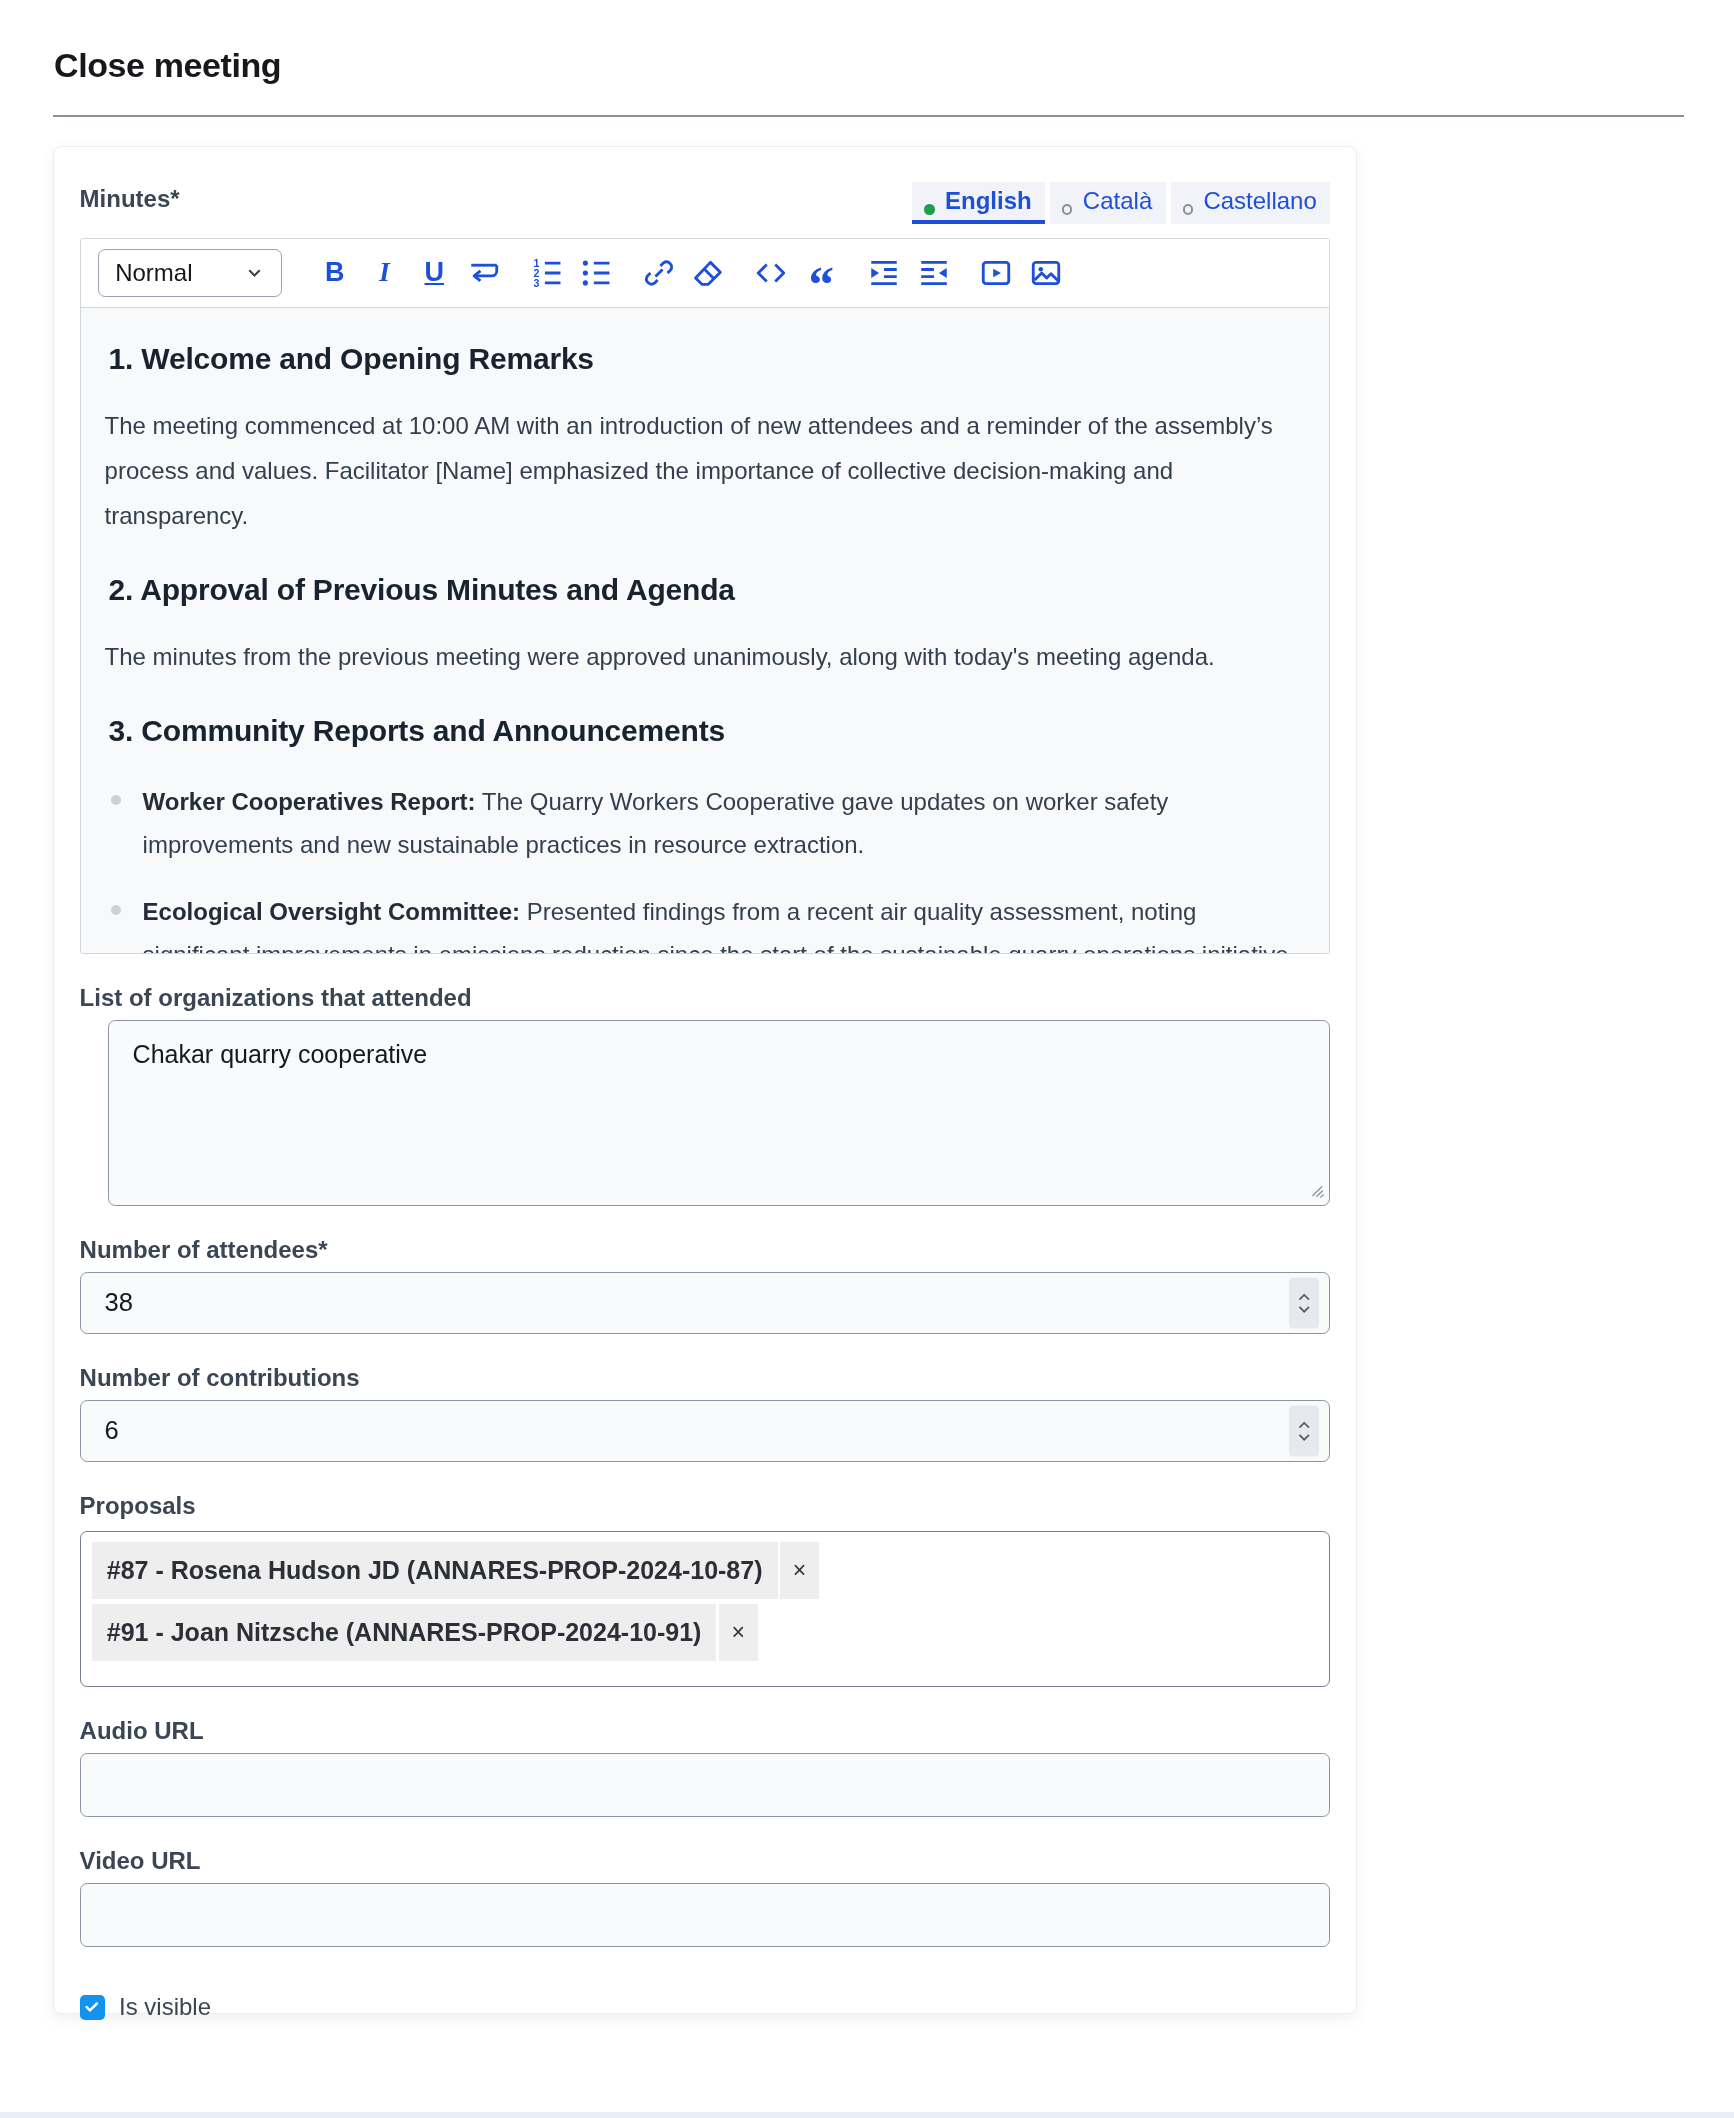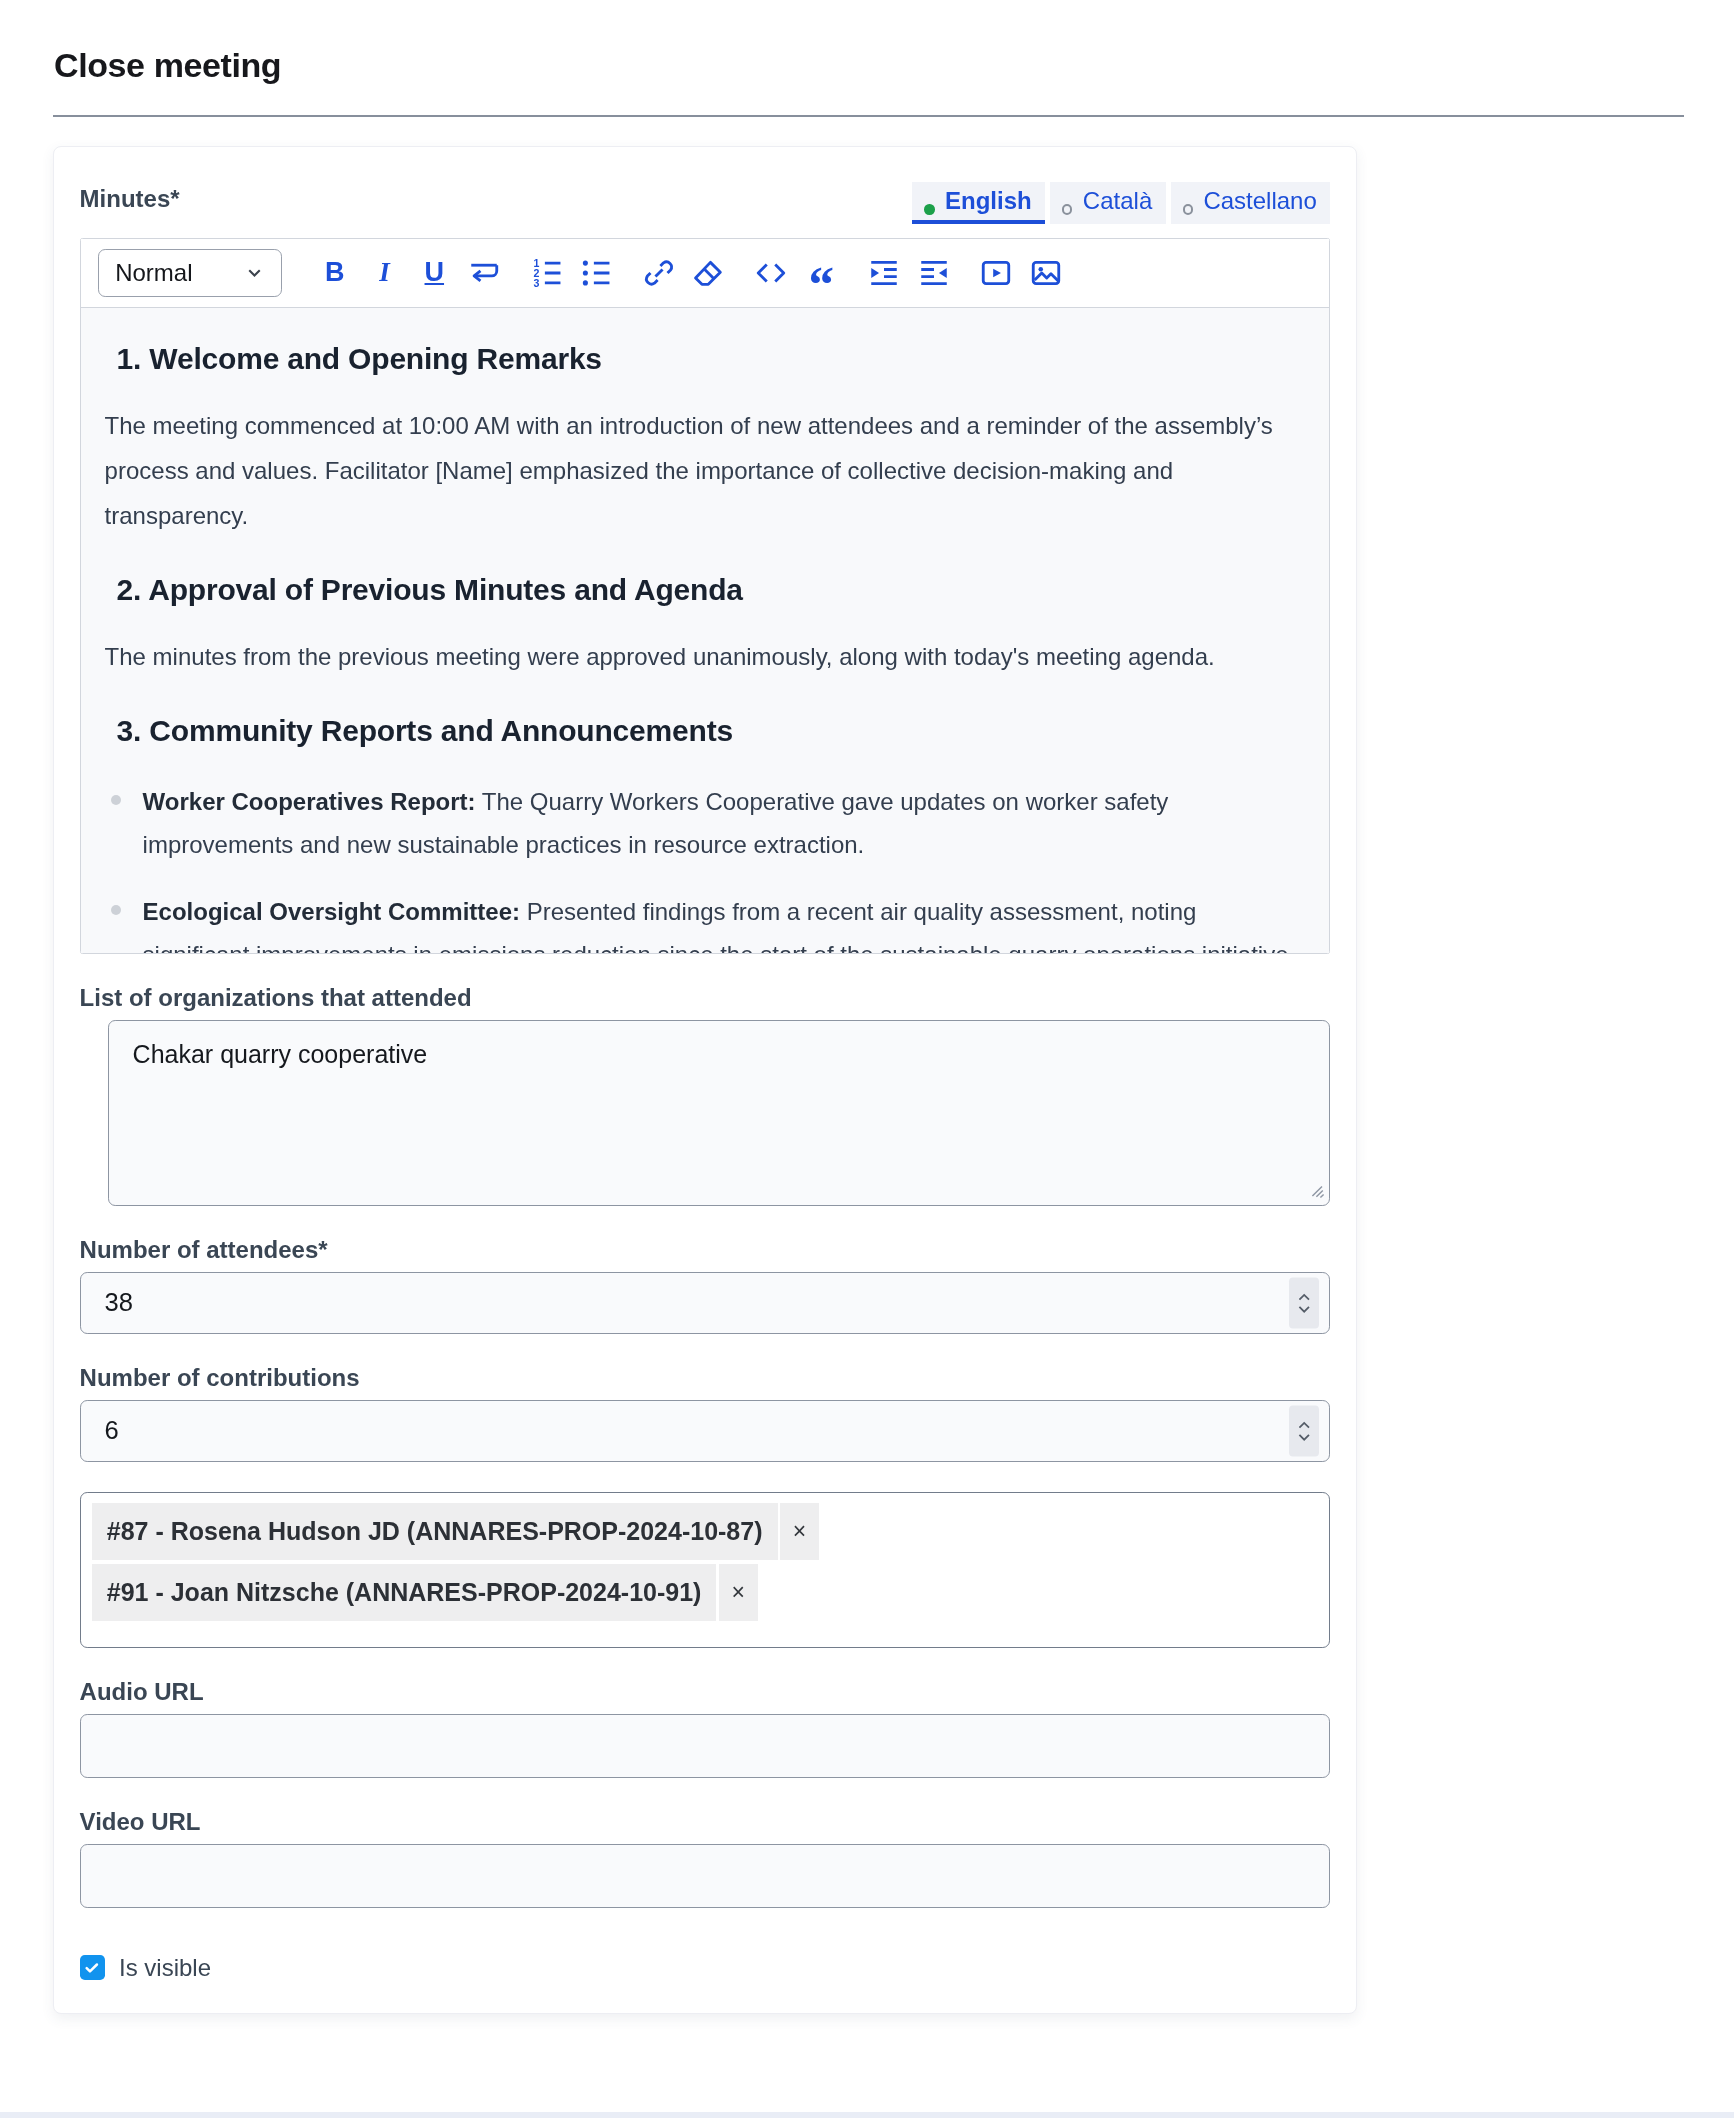--- a/index.html
+++ b/index.html
@@ -43,21 +43,21 @@
   .tb-bold { font-weight:800; }
   .tb-italic { font-style:italic; font-family:"Liberation Serif", serif; font-weight:700; }
   .tb-underline { text-decoration:underline; font-weight:600; }
   .tb-quote { font-family:"Liberation Serif", serif; font-size:51px; font-weight:700;
     line-height:0.4; transform:translateY(11.2px); }
   .tb-btn svg { stroke:#1d4fd8; fill:none; stroke-width:2; stroke-linejoin:round; }
   .tb-btn svg .fillpart { fill:#1d4fd8; stroke:none; }
 
   .editor-content { height:645px; overflow:hidden; background:#f8f9fb; padding:21px 24px;
     color:#333e4e; cursor:text; }
-  .editor-content h2 { font-size:30px; font-weight:700; color:#19222f; margin:35px 12px 27px;
+  .editor-content h2 { font-size:30px; font-weight:700; color:#19222f; margin:35px 4px 27px;
     letter-spacing:-0.2px; }
   .editor-content h2.first { margin-top:12.8px; }
   .editor-content p { font-size:24px; line-height:45px; color:#333e4e; }
   .editor-content ul { list-style:none; margin-top:32px; }
   .editor-content li { position:relative; padding-left:38px; font-size:24px; line-height:43px; }
   .editor-content li + li { margin-top:24px; }
   .editor-content li::before { content:""; position:absolute; left:6.4px; top:15px;
     width:10.4px; height:10.4px; border-radius:50%; background:#cdd1d7; }
   .editor-content b { color:#232c38; }
 
@@ -260,20 +260,21 @@
             <path d="M3 9l6-6 6 6"></path>
           </svg>
         <svg width="14.4" height="9.6" viewBox="0 0 18 12">
             <path d="M3 3l6 6 6-6"></path>
           </svg>
       </div>
     </div>
   </div>
 
   <div class="form-section">
+    <label class="field-label">Proposals</label>
     <div class="proposals-box">
       <div class="tag-row">
         <span class="tag-label">#87 - Rosena Hudson JD (ANNARES-PROP-2024-10-87)</span>
         <span class="tag-remove">×</span>
       </div>
       <div class="tag-row">
         <span class="tag-label">#91 - Joan Nitzsche (ANNARES-PROP-2024-10-91)</span>
         <span class="tag-remove">×</span>
       </div>
     </div>

